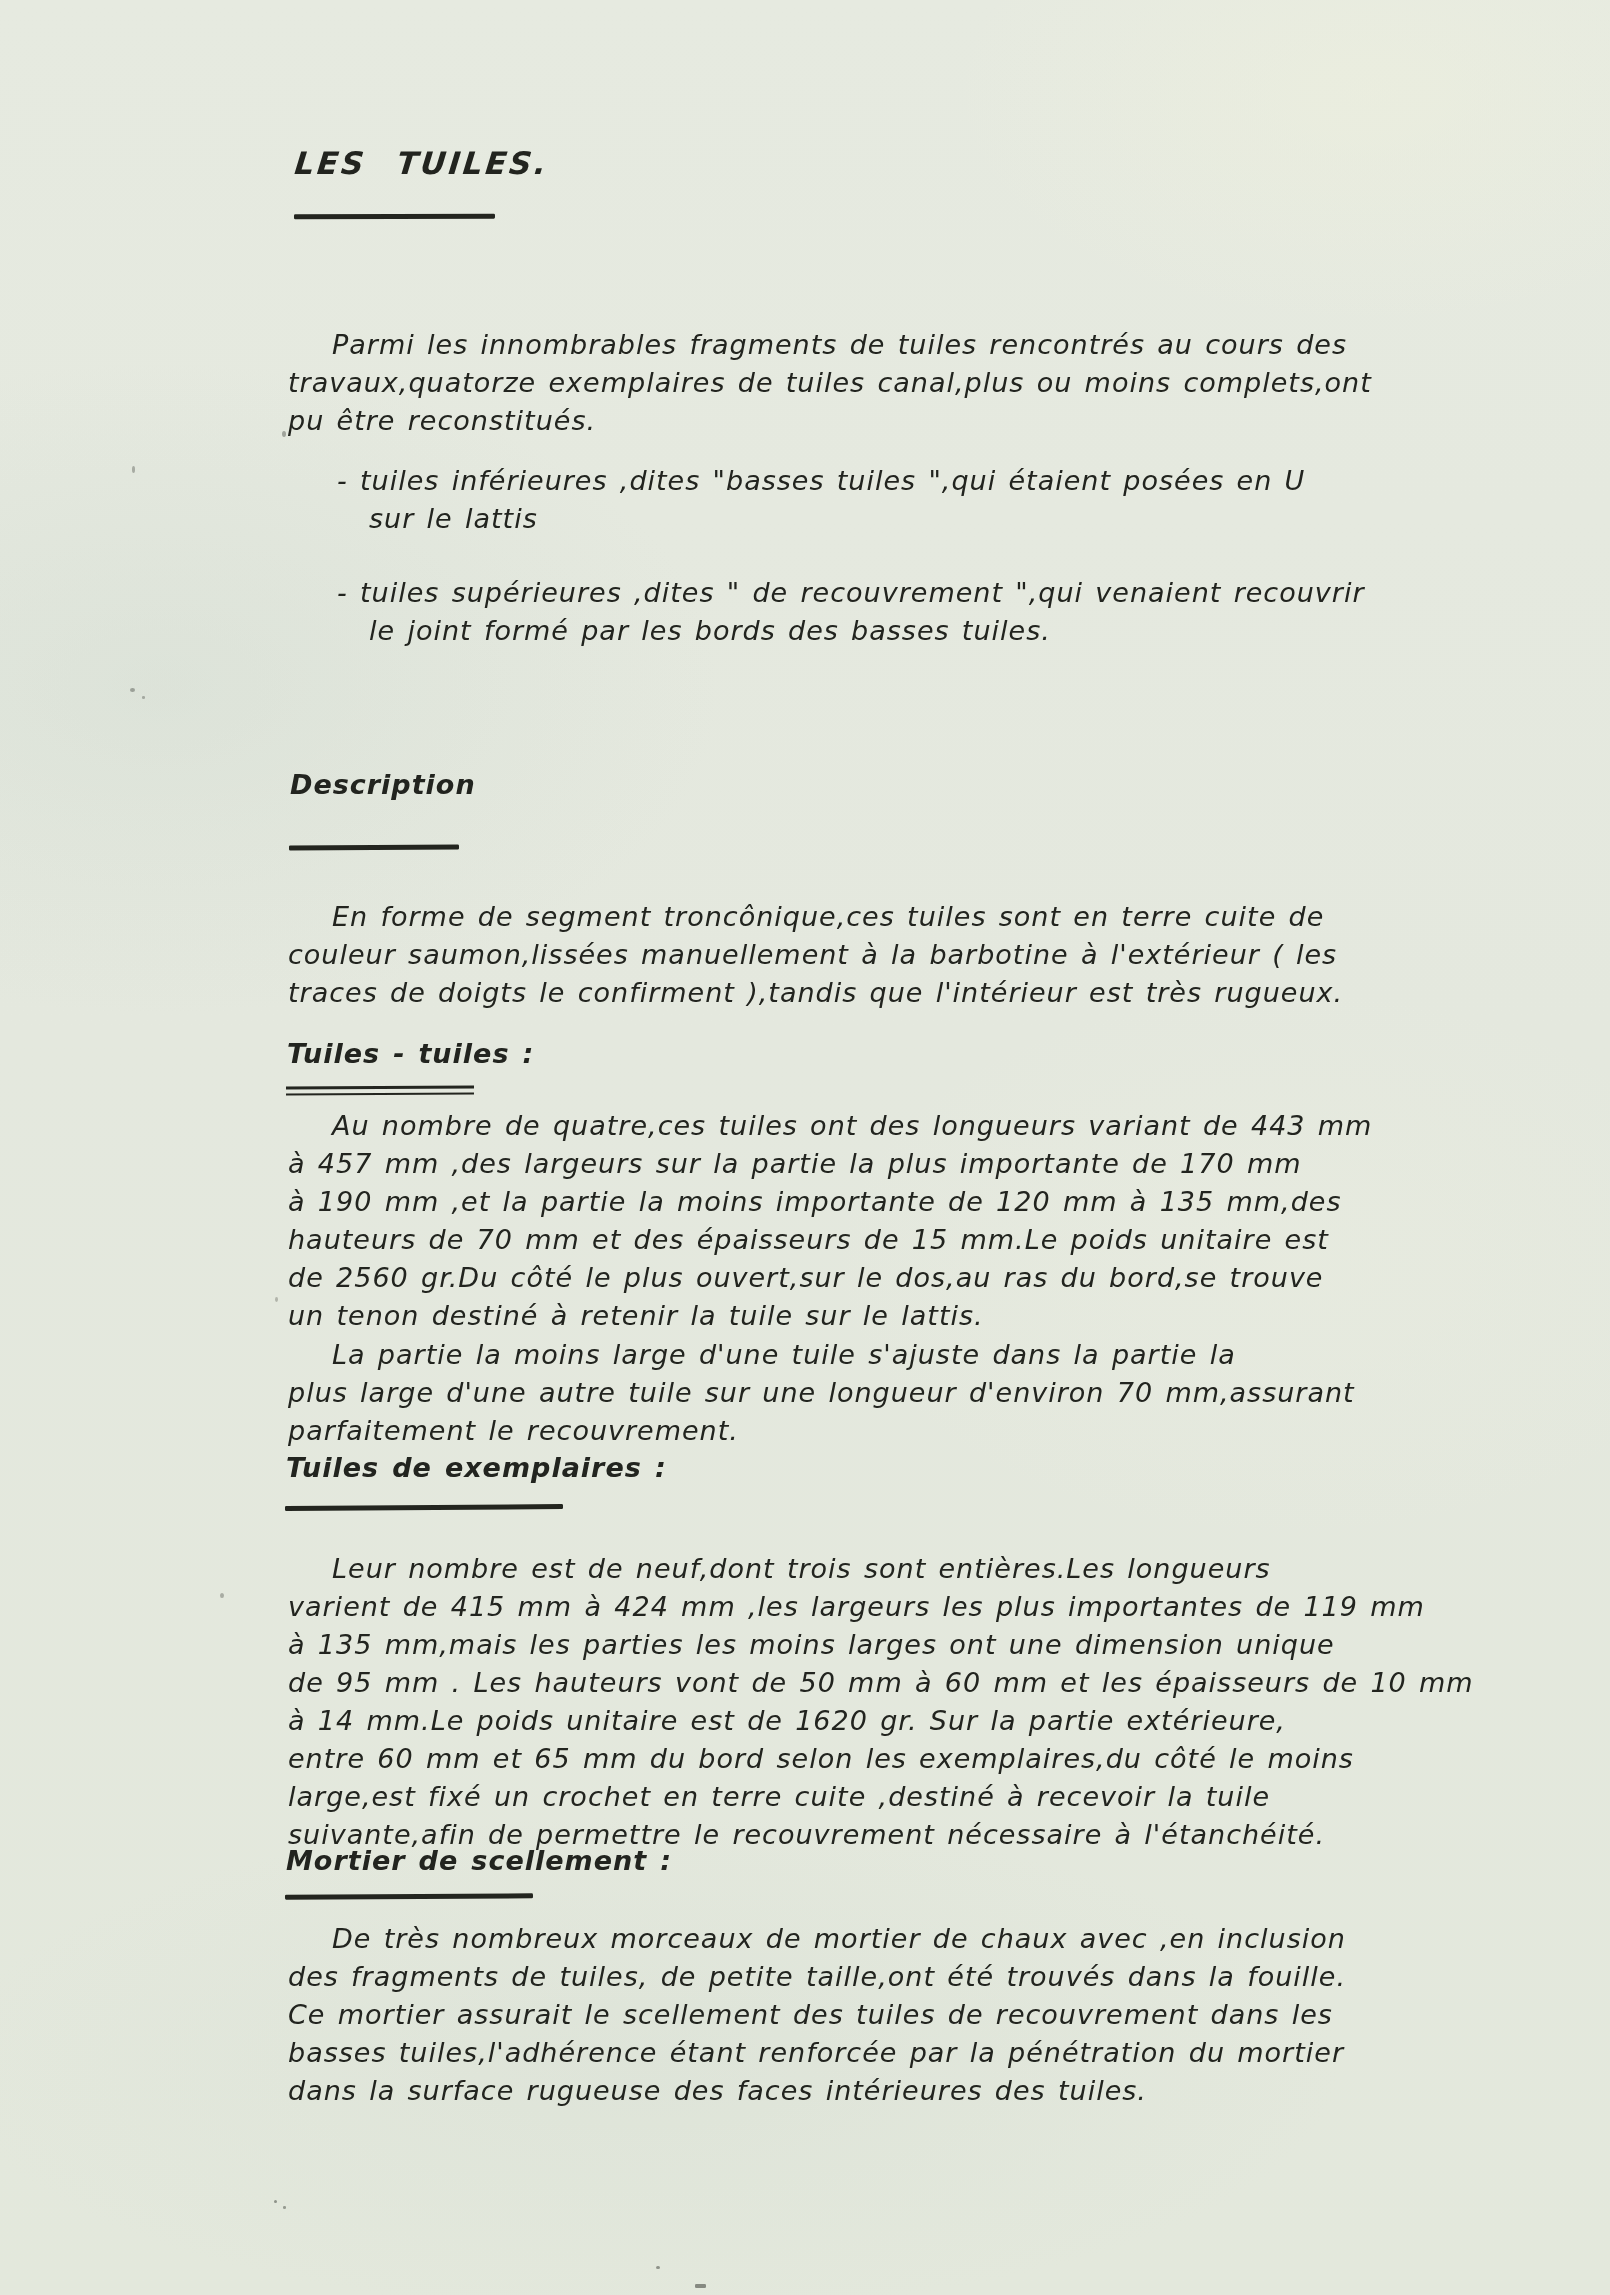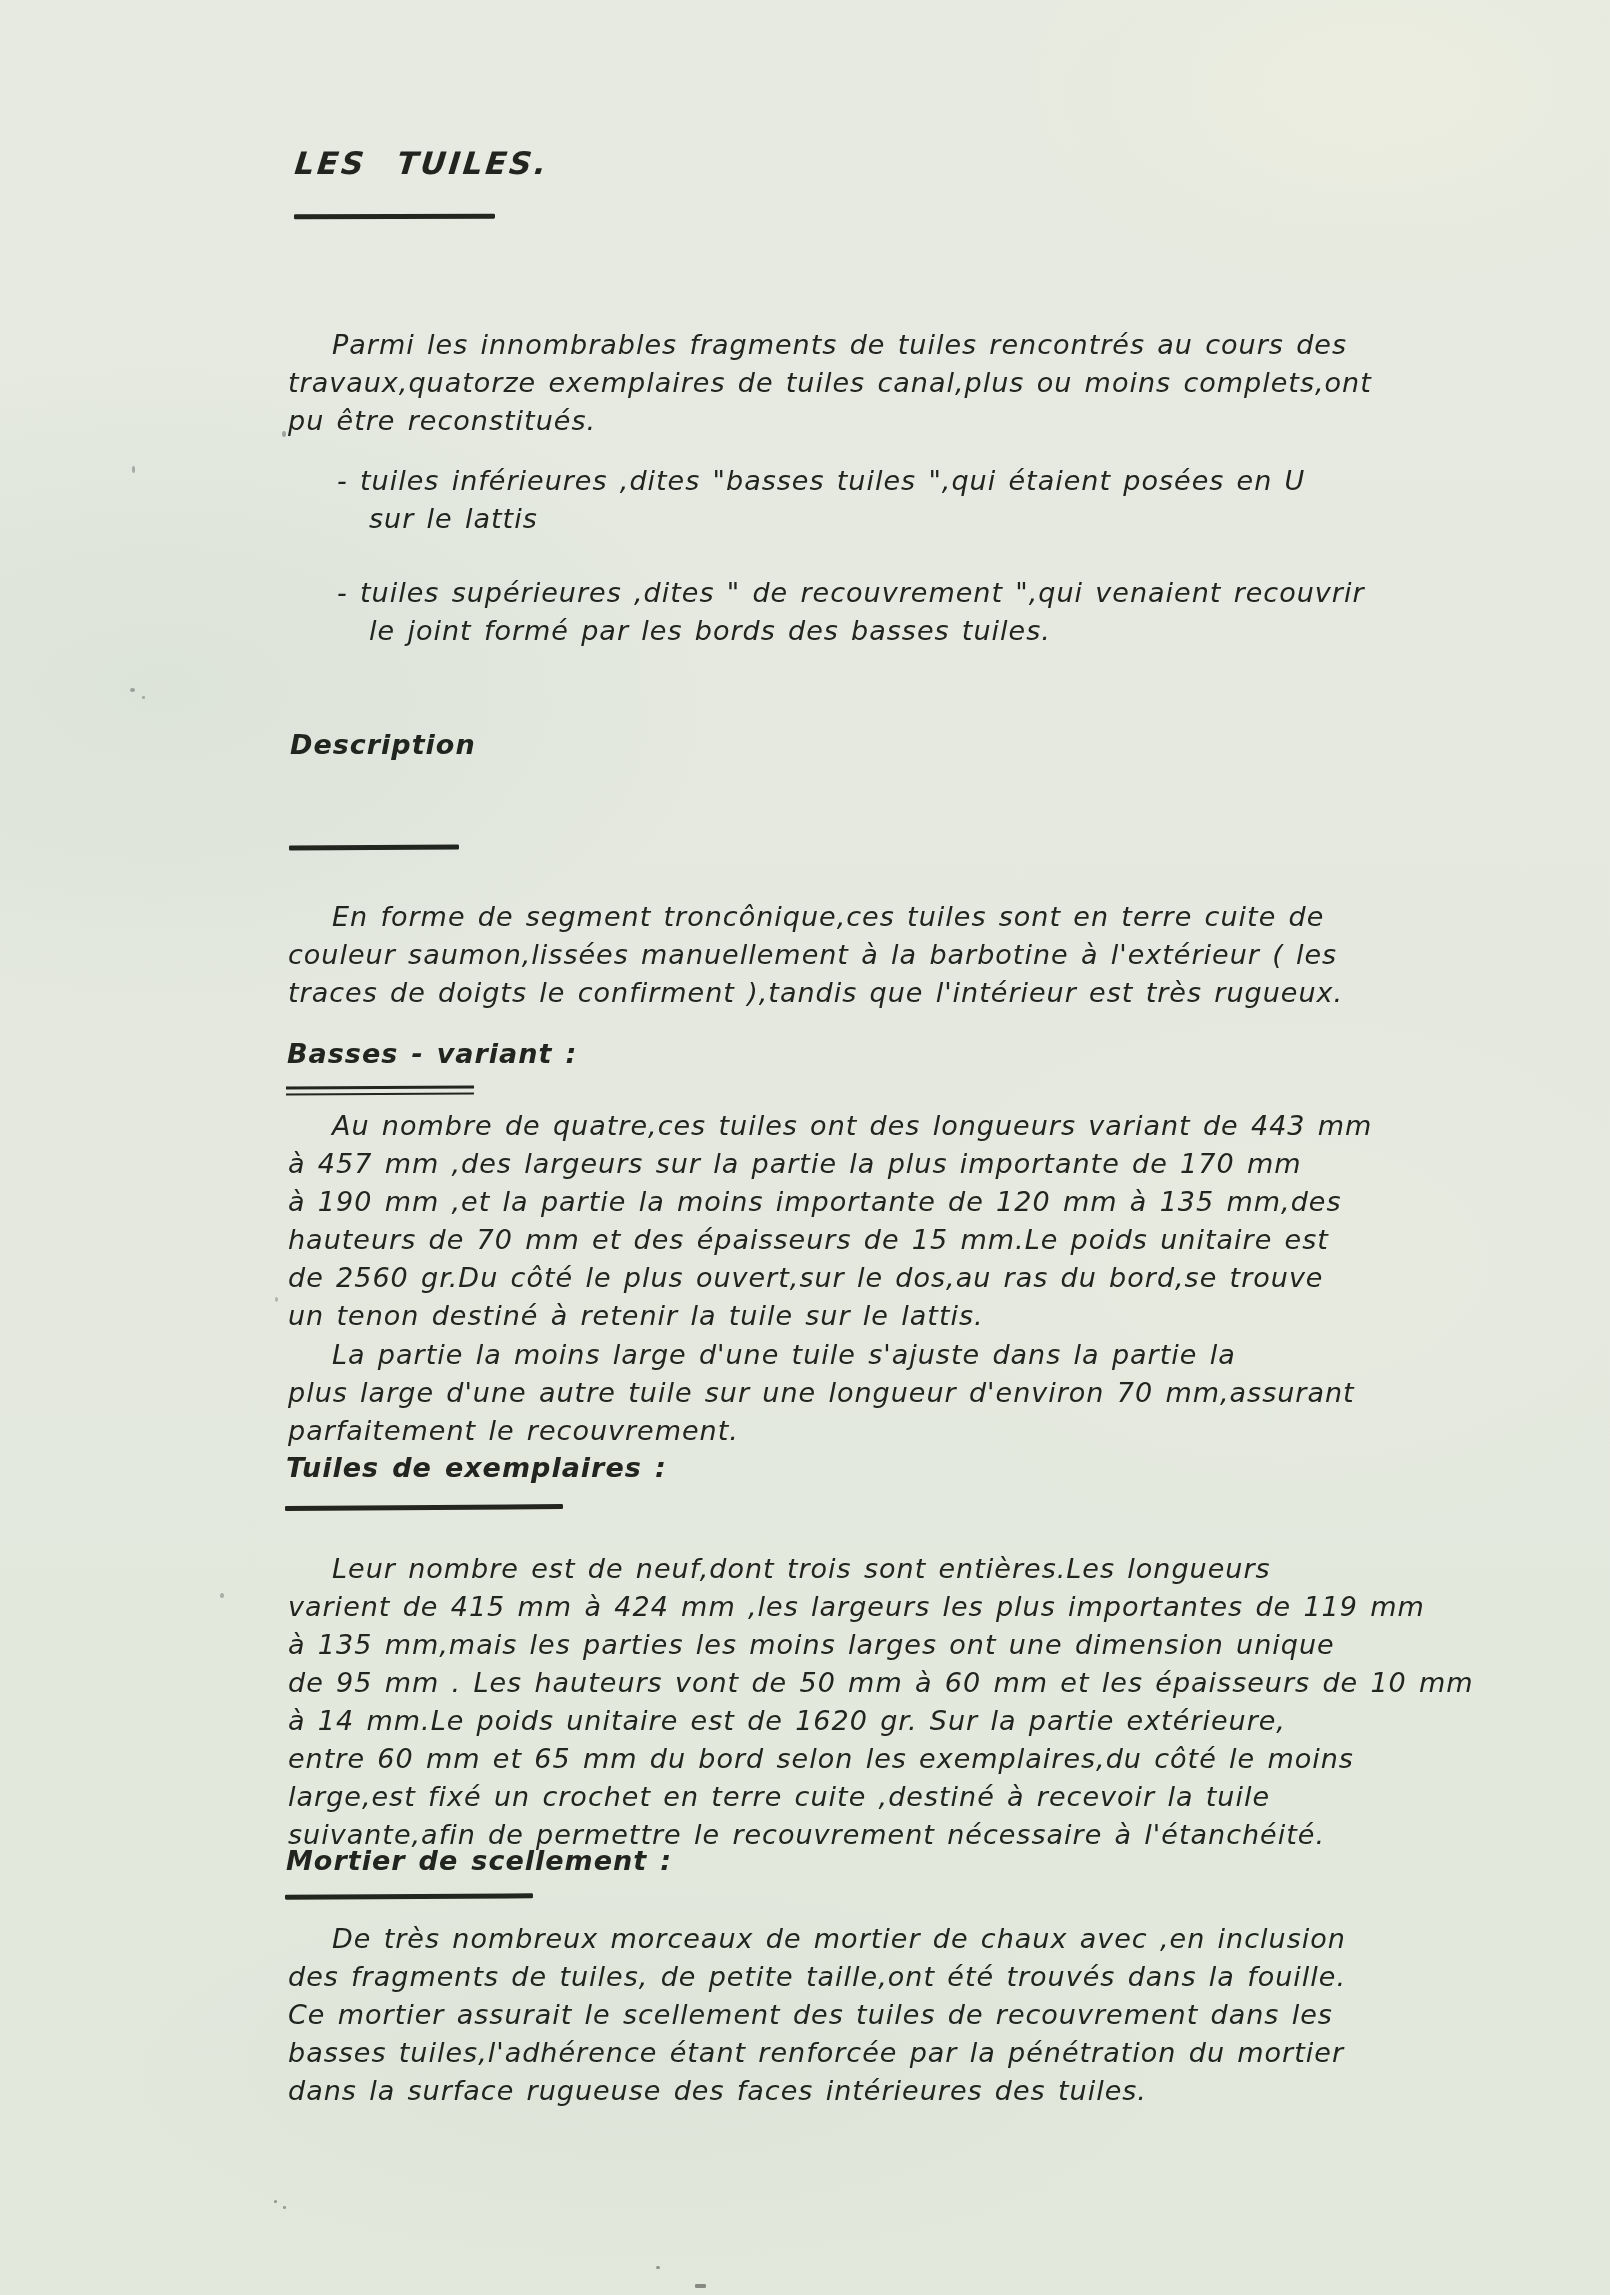--- a/index.html
+++ b/index.html
@@ -98,28 +98,28 @@
 travaux,quatorze exemplaires de tuiles canal,plus ou moins complets,ont
 pu être reconstitués.</p>
 
   <p class="txt hanging" style="left:337px; top:462px;">- tuiles inférieures ,dites "basses tuiles ",qui étaient posées en U
 sur le lattis</p>
 
   <p class="txt hanging" style="left:337px; top:574px;">- tuiles supérieures ,dites " de recouvrement ",qui venaient recouvrir
 le joint formé par les bords des basses tuiles.</p>
 
 
-  <h2 class="txt heading" style="left:290px; top:726px;">Description</h2>
+  <h2 class="txt heading" style="left:290px; top:766px;">Description</h2>
   <div class="rule" style="left:289px; top:845px; width:170px; height:4.7px; transform:rotate(-0.3deg);"></div>
 
   <p class="txt indent-first" style="left:288px; top:898px;">En forme de segment troncônique,ces tuiles sont en terre cuite de
 couleur saumon,lissées manuellement à la barbotine à l'extérieur ( les
 traces de doigts le confirment ),tandis que l'intérieur est très rugueux.</p>
 
-  <h2 class="txt heading" style="left:287px; top:1035px;">Basses - variant :</h2>
+  <h2 class="txt heading" style="left:287px; top:1035px;">Tuiles - tuiles :</h2>
   <div class="rule-double" style="left:286px; top:1086px; width:188px; transform:rotate(-0.3deg);"></div>
 
   <p class="txt indent-first" style="left:288px; top:1107px;">Au nombre de quatre,ces tuiles ont des longueurs variant de 443 mm
 à 457 mm ,des largeurs sur la partie la plus importante de 170 mm
 à 190 mm ,et la partie la moins importante de 120 mm à 135 mm,des
 hauteurs de 70 mm et des épaisseurs de 15 mm.Le poids unitaire est
 de 2560 gr.Du côté le plus ouvert,sur le dos,au ras du bord,se trouve
 un tenon destiné à retenir la tuile sur le lattis.</p>
 
   <p class="txt indent-first" style="left:288px; top:1336px;">La partie la moins large d'une tuile s'ajuste dans la partie la

